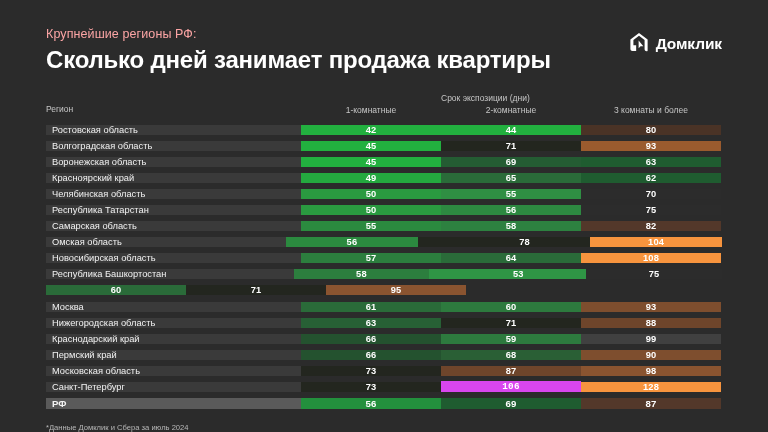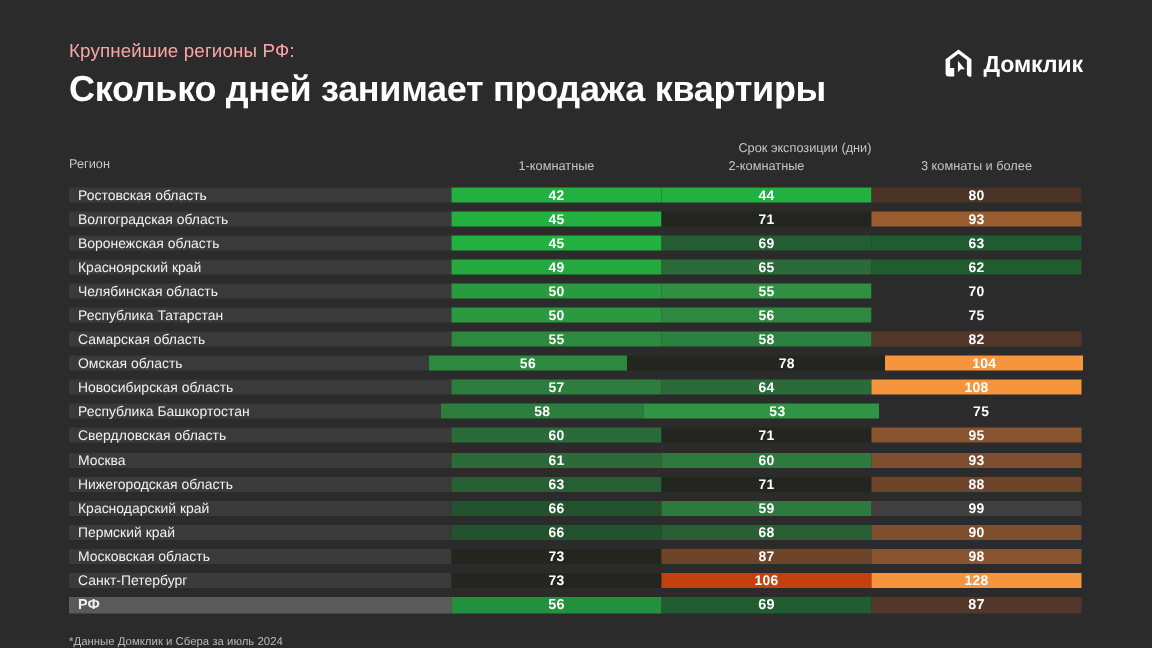--- a/index.html
+++ b/index.html
@@ -69,21 +69,21 @@
   .ch-region {
     position: absolute;
     left: 0; top: 11px;
     font-size: 8.5px;
     color: #c6c6c6;
   }
   .ch-group {
     position: absolute;
     top: 0;
     width: 140px;
-    text-align: right;
+    text-align: left;
     font-size: 8.5px;
     color: #c6c6c6;
   }
   .ch-col {
     position: absolute;
     top: 12px;
     width: 140px;
     text-align: center;
     font-size: 8.5px;
     color: #c6c6c6;
@@ -222,21 +222,20 @@
         <div class="cell-val" style="background: rgb(42, 107, 57);">64</div>
         <div class="cell-val" style="background: rgb(247, 148, 62);">108</div>
       </div>
       <div class="row">
         <div class="cell-region">Республика Башкортостан</div>
         <div class="cell-val" style="background: rgb(44, 126, 62);">58</div>
         <div class="cell-val" style="background: rgb(47, 149, 69); padding-left: 21px;">53</div>
         <div class="cell-val" style="background: rgb(44, 44, 44);">75</div>
       </div>
       <div class="row">
-        <div class="cell-region">Свердловская область</div>
         <div class="cell-val" style="background: rgb(42, 107, 57);">60</div>
         <div class="cell-val" style="background: rgb(35, 38, 31);">71</div>
         <div class="cell-val" style="background: rgb(138, 84, 48);">95</div>
       </div>
       <div class="row">
         <div class="cell-region">Москва</div>
         <div class="cell-val" style="background: rgb(42, 107, 57);">61</div>
         <div class="cell-val" style="background: rgb(45, 122, 62);">60</div>
         <div class="cell-val" style="background: rgb(126, 78, 46);">93</div>
       </div>
@@ -260,21 +259,21 @@
       </div>
       <div class="row">
         <div class="cell-region">Московская область</div>
         <div class="cell-val" style="background: rgb(35, 38, 31);">73</div>
         <div class="cell-val" style="background: rgb(110, 69, 43);">87</div>
         <div class="cell-val" style="background: rgb(138, 84, 48);">98</div>
       </div>
       <div class="row">
         <div class="cell-region">Санкт-Петербург</div>
         <div class="cell-val" style="background: rgb(35, 38, 31);">73</div>
-        <div class="cell-val" style="background: #c2410c;">106</div>
+        <div class="cell-val" style="background: #d946ef; font-family: Liberation Mono, monospace;">106</div>
         <div class="cell-val" style="background: rgb(247, 148, 62);">128</div>
       </div>
       <div class="row total">
         <div class="cell-region">РФ</div>
         <div class="cell-val" style="background: rgb(35, 144, 61);">56</div>
         <div class="cell-val" style="background: rgb(31, 92, 48);">69</div>
         <div class="cell-val" style="background: rgb(83, 56, 42);">87</div>
       </div>
     </div>
 

